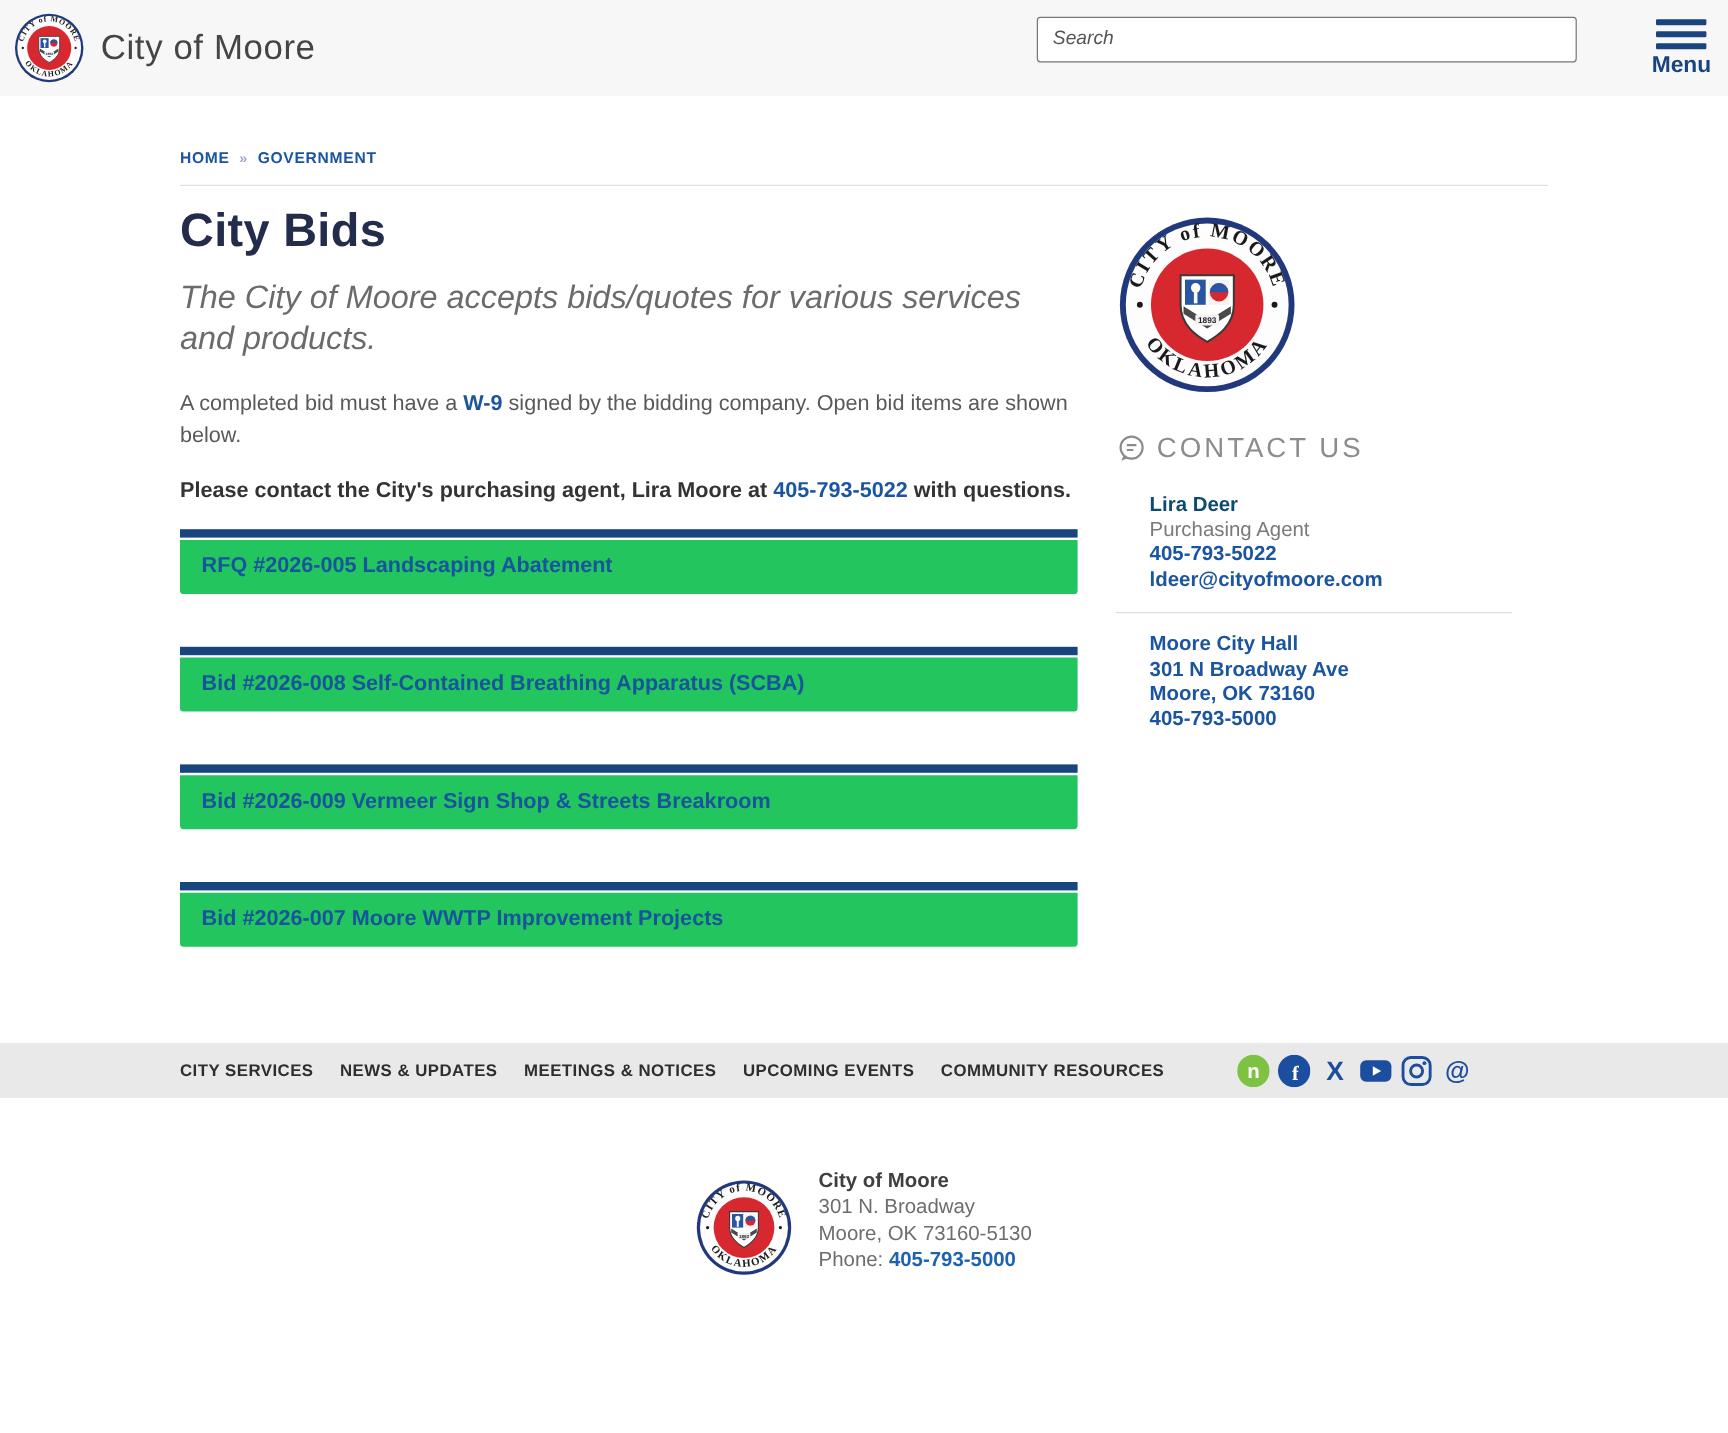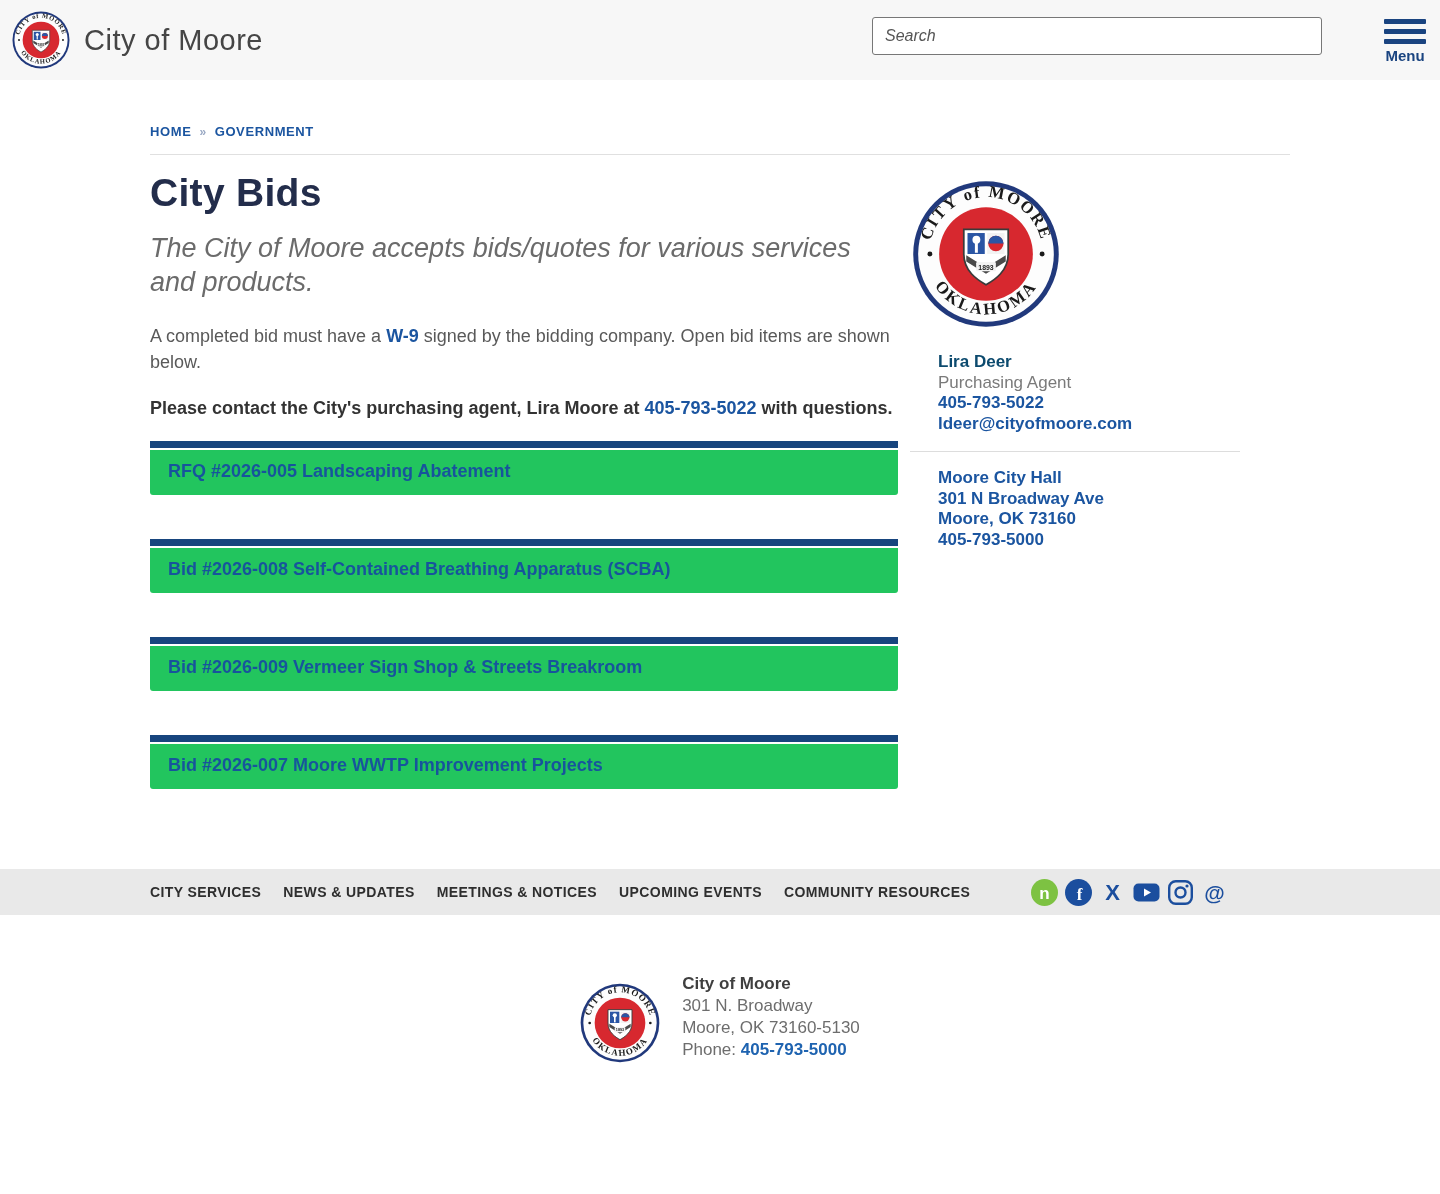--- a/index.html
+++ b/index.html
@@ -13,24 +13,24 @@
   .site-title { font-size: 29px; color: #454545; letter-spacing: 0.5px; }
   .header-right { display: flex; align-items: flex-start; gap: 62px; padding-top: 0; justify-content: space-between; }
   .search-box { width: 450px; height: 38px; border: 1px solid #777; border-radius: 3px;
     background: #fff; font-size: 16px; font-style: italic; color: #444; padding: 0 12px;
     outline: none; }
   .search-box::placeholder { color: #555; font-style: italic; }
   .menu-btn { background: none; border: none; cursor: pointer; display: flex;
     flex-direction: column; align-items: center; gap: 0; margin-top: 2px; }
   .menu-bars { display: flex; flex-direction: column; gap: 5px; margin-bottom: 3px; }
   .menu-bars span { display: block; width: 42px; height: 5px; background: #1a4480; border-radius: 1px; }
-  .menu-label { color: #1a4480; font-size: 15px; font-weight: bold; }
-
-  
-  .container { width: 1140px; margin: 0 auto; display: flex; gap: 12px; }
+  .menu-label { color: #1a4480; font-size: 19px; font-weight: bold; }
+
+  
+  .container { width: 1140px; margin: 0 auto; display: flex; gap: 32px; }
   .main-col { width: 748px; }
   .side-col { width: 360px; padding-top: 100px; }
 
   
   .breadcrumb { padding-top: 44px; font-size: 13px; font-weight: bold; letter-spacing: 0.6px; }
   .breadcrumb a { color: #1b55a0; text-decoration: none; cursor: pointer; }
   .crumb-sep { color: #9aa9c4; margin: 0 8px; font-size: 12px; }
   .crumb-rule { border: none; border-top: 1px solid #e0e0e0; margin-top: 15px; width: 1140px; }
 
   
@@ -158,20 +158,29 @@
         <div class="bid-body"><a class="bid-link">Bid #2026-007 Moore WWTP Improvement Projects</a></div>
       </div>
     </div>
   </main>
 
   <aside class="side-col">
     <svg class="seal side-seal" viewBox="0 0 120 120">
       <use href="#moore-seal"></use>
     </svg>
 
+    <h2 class="contact-heading">
+      <svg width="26" height="26" viewBox="0 0 26 26">
+        <circle cx="13" cy="12" r="9.2" fill="none" stroke="#8c8c8c" stroke-width="1.8"></circle>
+        <path d="M 6.5,18 L 4.5,23 L 10.5,20.5" fill="#8c8c8c"></path>
+        <line x1="9" y1="10" x2="17" y2="10" stroke="#8c8c8c" stroke-width="1.8"></line>
+        <line x1="9" y1="14" x2="14.5" y2="14" stroke="#8c8c8c" stroke-width="1.8"></line>
+      </svg>
+      <span>CONTACT US</span>
+    </h2>
 
     <div class="contact-block">
       <div class="agent-name">Lira Deer</div>
       <div class="agent-title">Purchasing Agent</div>
       <a>405-793-5022</a>
       <a>ldeer@cityofmoore.com</a>
     </div>
 
     <hr class="side-rule">
 

